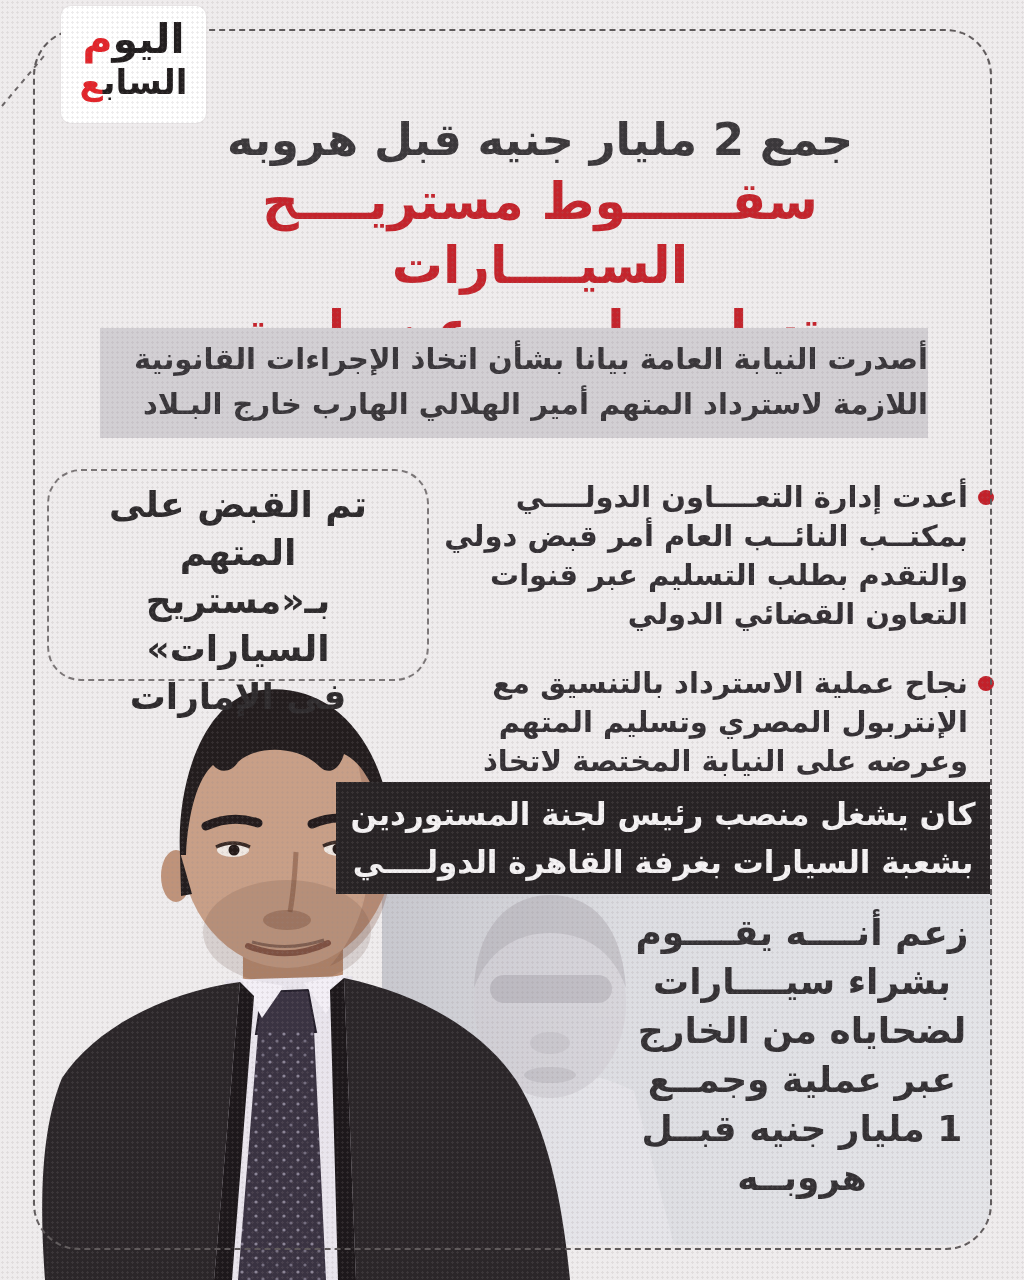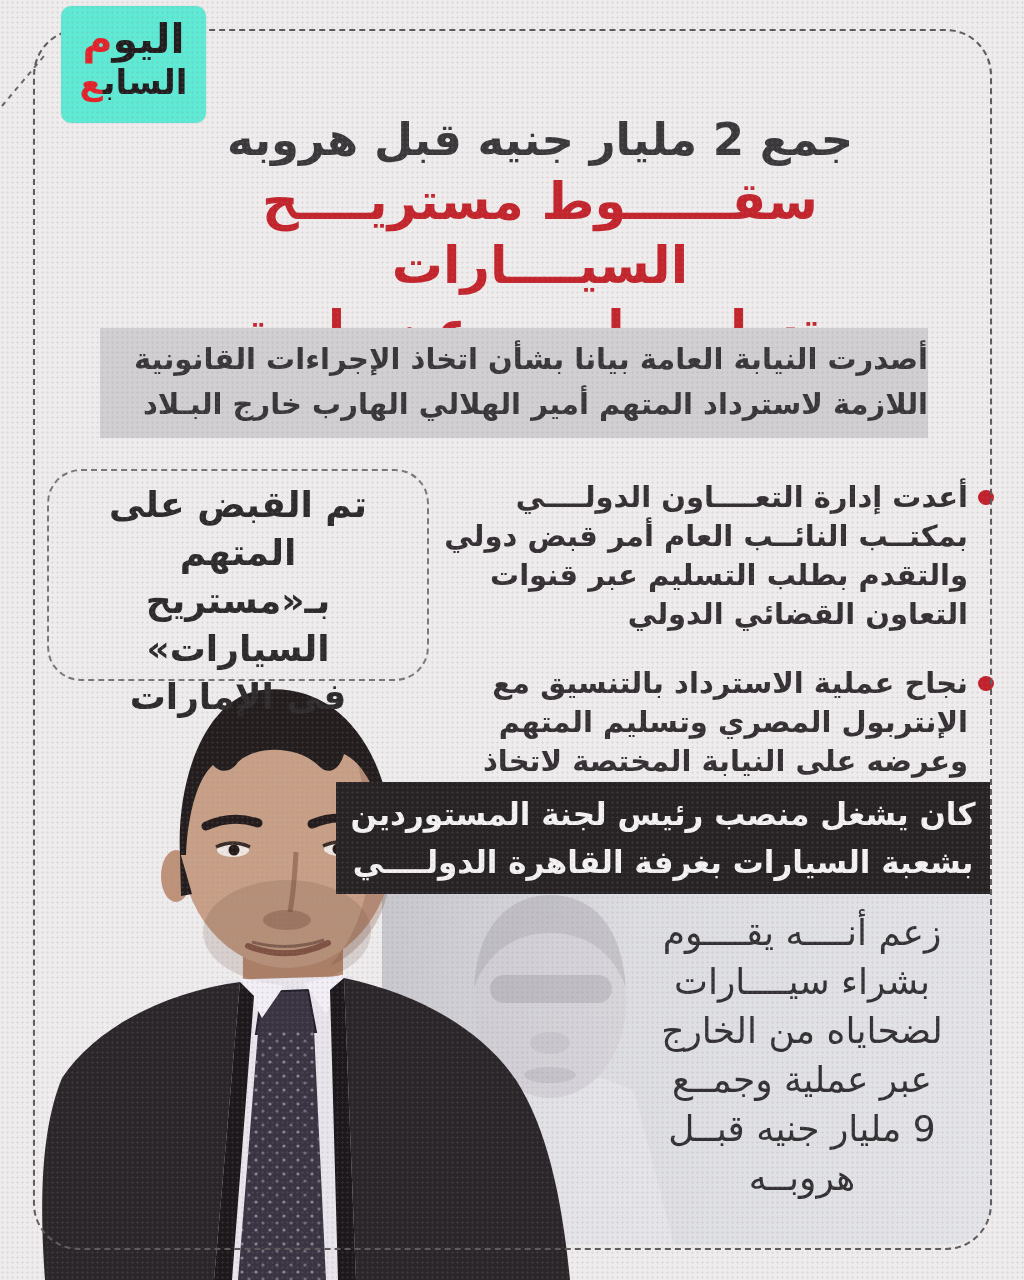--- a/index.html
+++ b/index.html
@@ -17,21 +17,21 @@
   .abs{position:absolute;}
   
   .outer-border{
     left:33px;top:29px;width:955px;height:1217px;z-index:4;
     border:2px dashed #5f5a5b;border-radius:46px;pointer-events:none;
   }
   .corner-mark{left:0;top:46px;width:48px;height:66px;z-index:4;}
   
   .logo-box{
     left:61px;top:6px;width:145px;height:117px;z-index:5;
-    background:#5eead4;border-radius:10px;text-align:center;
+    background:#ffffff;border-radius:10px;text-align:center;
     box-shadow:0 0 0 1px rgba(0,0,0,.03);
   }
   .logo-l1{margin-top:10px;font-size:41px;line-height:46px;font-weight:bold;color:#221e1f;}
   .logo-l2{font-size:34px;line-height:40px;font-weight:bold;color:#221e1f;}
   .logo-red{color:#e2242a;}
   
   .headline{left:110px;top:110px;width:860px;z-index:3;text-align:center;}
   .headline-l1{font-size:45px;line-height:60px;font-weight:bold;color:#3b383b;}
   .headline-l2,.headline-l3{font-size:51px;line-height:64px;font-weight:bold;color:#c4242c;}
   
@@ -59,21 +59,21 @@
   }
   
   .position-box{
     left:336px;top:782px;width:654px;height:112px;z-index:6;box-sizing:border-box;
     background:#272325;text-align:center;padding-top:8px;
     font-size:31px;line-height:48px;font-weight:bold;color:#f4f2f3;
   }
   
   .claim{
     left:612px;top:908px;width:380px;z-index:2;text-align:center;
-    font-size:36px;line-height:49px;font-weight:normal;color:#343134;
+    font-size:36px;line-height:49px;font-weight:bold;color:#343134;
   }
   
   .man{left:0;top:680px;width:580px;height:600px;z-index:3;}
 </style>
 </head>
 <body>
 
 <div class="page">
 
   <div class="abs ghost">
@@ -87,21 +87,21 @@
         <ellipse cx="168" cy="182" rx="26" ry="8" fill="#aba5ad"></ellipse>
       </g>
     </svg>
   </div>
 
   <div class="abs claim" dir="rtl">
     <div>زعم أنــــه يقــــوم</div>
     <div>بشراء سيــــارات</div>
     <div>لضحاياه من الخارج</div>
     <div>عبر عملية وجمــع</div>
-    <div>9 مليار جنيه قبــل</div>
+    <div>1 مليار جنيه قبــل</div>
     <div>هروبــه</div>
   </div>
 
   <svg class="abs man" viewBox="0 0 580 600">
     <defs>
       <pattern id="tieDots" width="14" height="14" patternUnits="userSpaceOnUse">
         <circle cx="4" cy="4" r="1.6" fill="rgba(205,198,220,.55)"></circle>
         <circle cx="11" cy="11" r="1.6" fill="rgba(205,198,220,.4)"></circle>
       </pattern>
     </defs>

